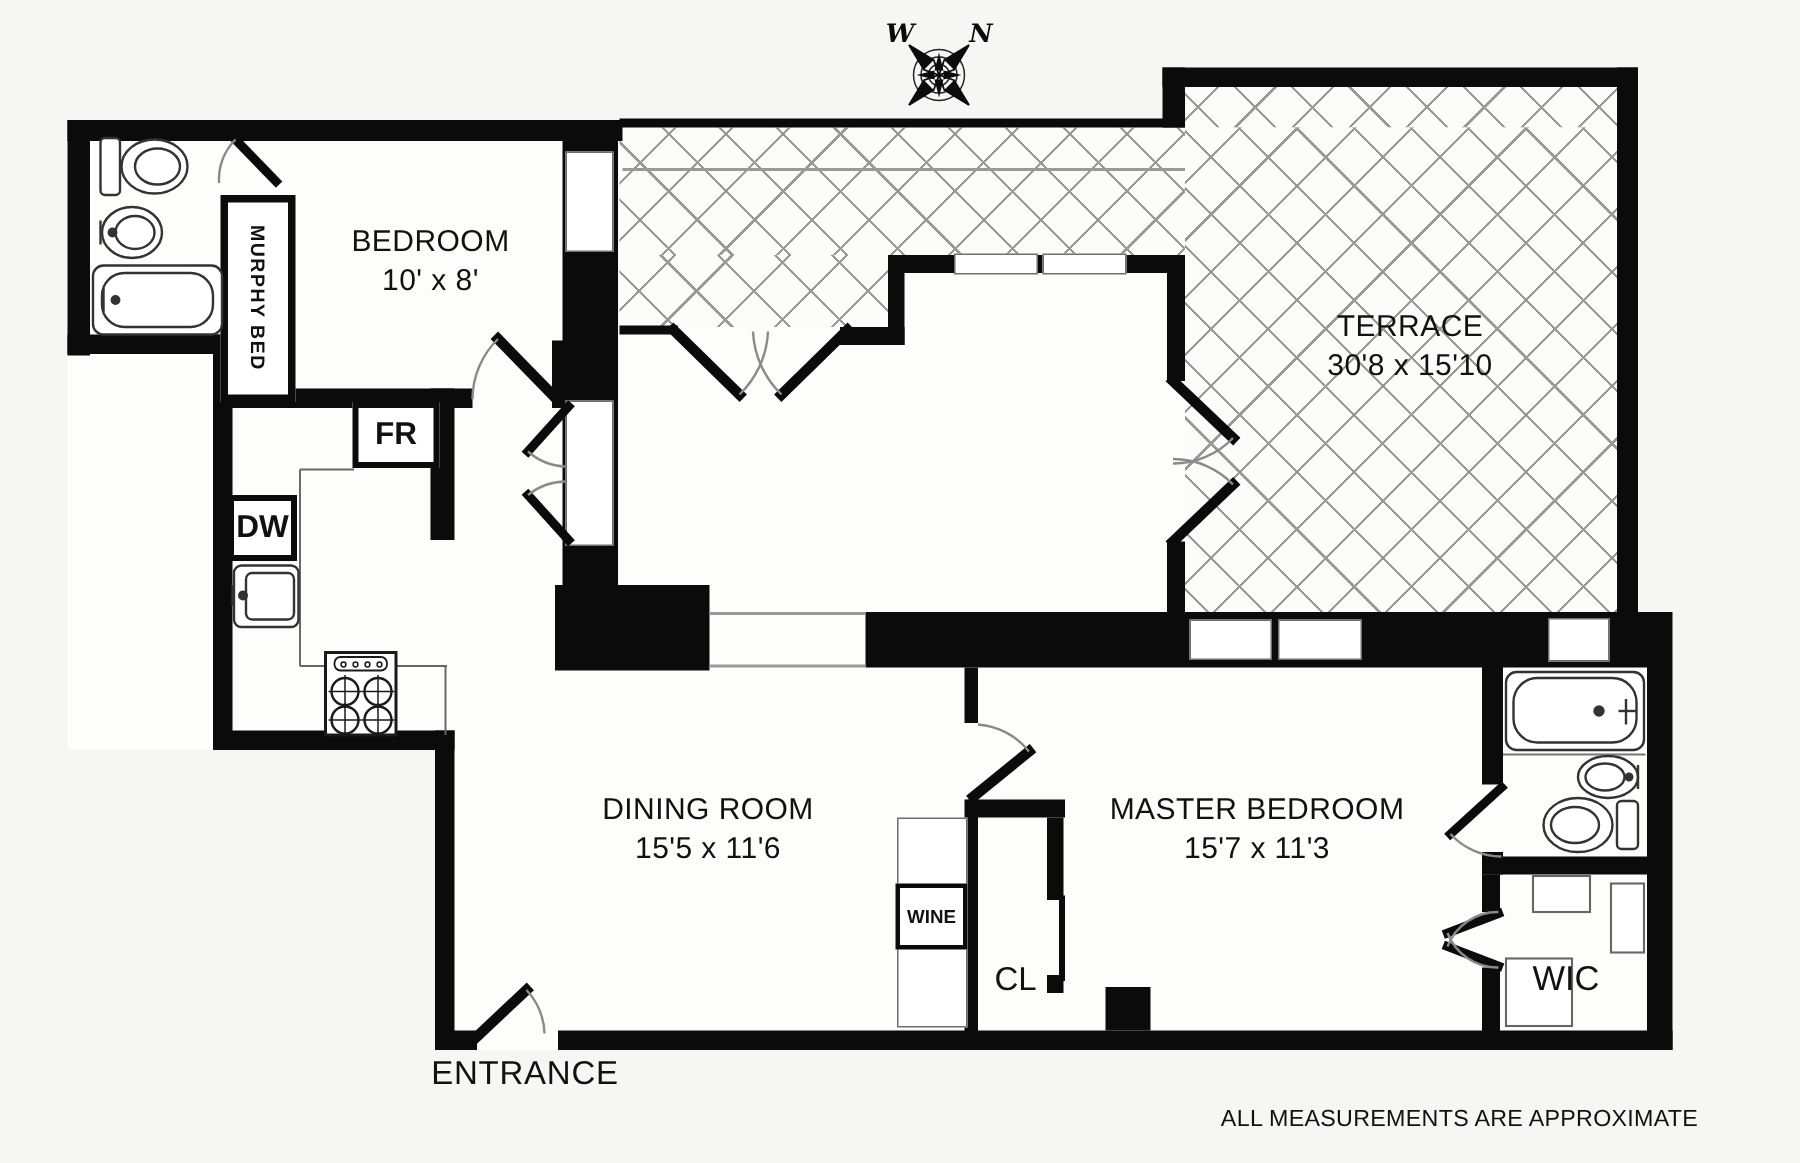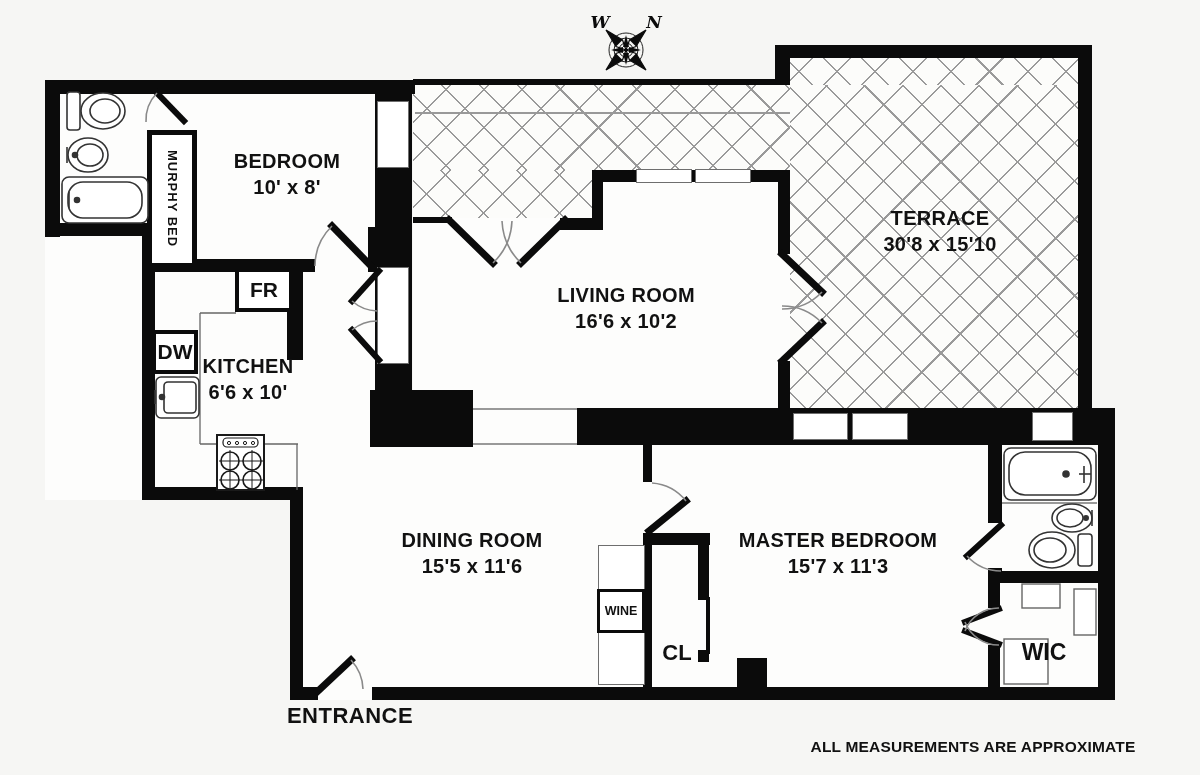--- a/index.html
+++ b/index.html
@@ -8,21 +8,21 @@
   .white{position:absolute;background:#fdfdfc;}
   .hatch{position:absolute;background-color:#fcfcfa;
     background-image:
       repeating-linear-gradient(45deg,transparent 0 25.5px,#9a9a9a 25.5px 27px),
       repeating-linear-gradient(135deg,transparent 0 25.5px,#9a9a9a 25.5px 27px);}
   .wall{position:absolute;background:#0b0b0b;}
   .thinline{position:absolute;background:#999;}
   .win{position:absolute;background:#fff;border:1.5px solid #6e6e6e;box-sizing:border-box;}
   .box{position:absolute;background:#fff;border:3px solid #0b0b0b;box-sizing:border-box;
        display:flex;align-items:center;justify-content:center;font-weight:700;color:#111;}
-  .label{position:absolute;transform:translate(-50%,-50%);text-align:center;font-weight:700;
+  .label{position:absolute;transform:translate(-50%,-50%);text-align:center;font-weight:400;
          color:#111;white-space:nowrap;line-height:1.3;}
   .rm{font-size:20px;letter-spacing:.3px;}
   svg{position:absolute;left:0;top:0;}
 </style>
 </head>
 <body>
 
 <div id="plan">
 
   <div class="white" style="left:45px;top:80px;width:367px;height:420px;"></div>
@@ -233,28 +233,20 @@
       </g>
       <text x="-26" y="-22" font-family="DejaVu Serif, serif" font-style="italic" font-weight="bold" font-size="17" text-anchor="middle" fill="#0b0b0b">W</text>
       <text x="28" y="-22" font-family="DejaVu Serif, serif" font-style="italic" font-weight="bold" font-size="17" text-anchor="middle" fill="#0b0b0b">N</text>
     </g>
   </svg>
 
   <div class="label rm" style="left:287px;top:174px;">
     <div>BEDROOM</div>
     <div>10' x 8'</div>
   </div>
-  <div class="label rm" style="left:248px;top:379px;">
-    <div>KITCHEN</div>
-    <div>6'6 x 10'</div>
-  </div>
-  <div class="label rm" style="left:626px;top:308px;">
-    <div>LIVING ROOM</div>
-    <div>16'6 x 10'2</div>
-  </div>
   <div class="label rm" style="left:940px;top:231px;">
     <div>TERRACE</div>
     <div>30'8 x 15'10</div>
   </div>
   <div class="label rm" style="left:472px;top:553px;">
     <div>DINING ROOM</div>
     <div>15'5 x 11'6</div>
   </div>
   <div class="label rm" style="left:838px;top:553px;">
     <div>MASTER BEDROOM</div>

